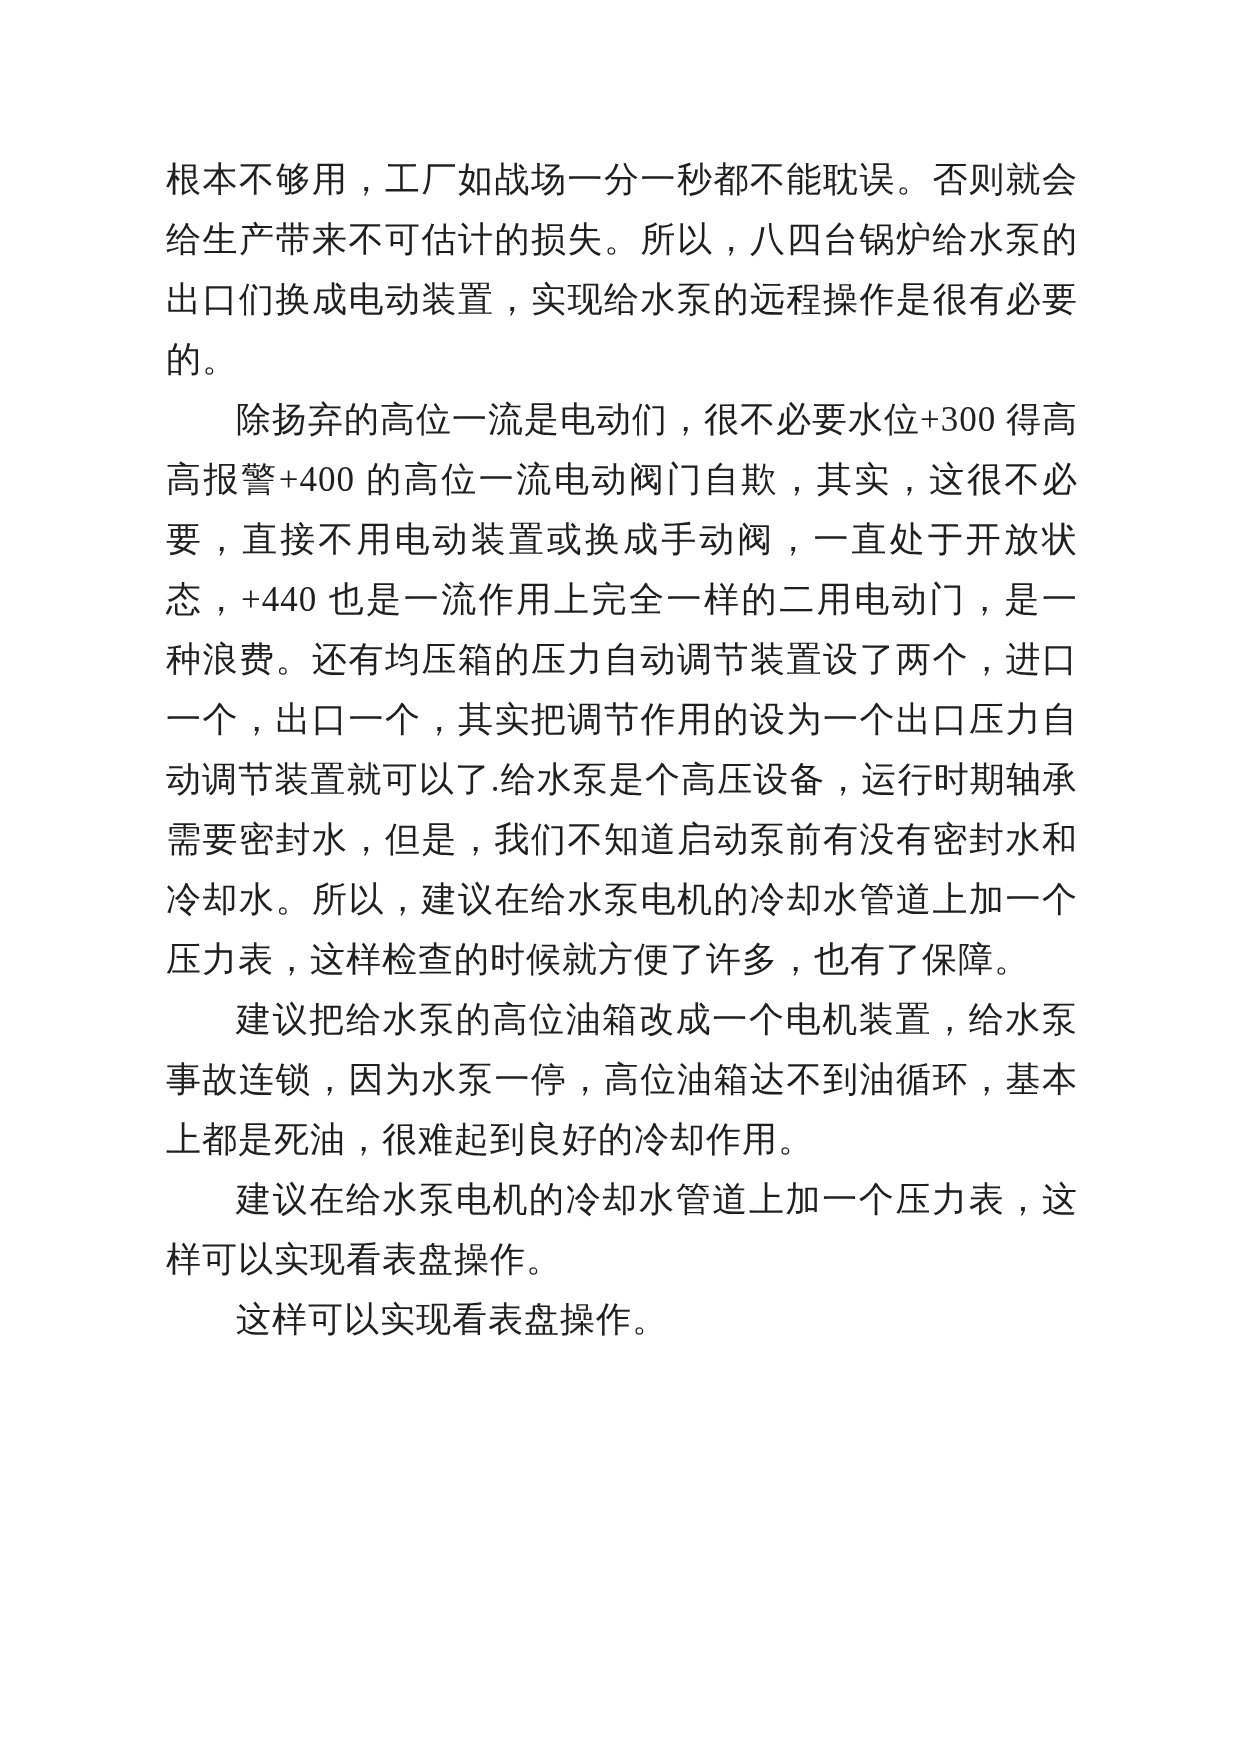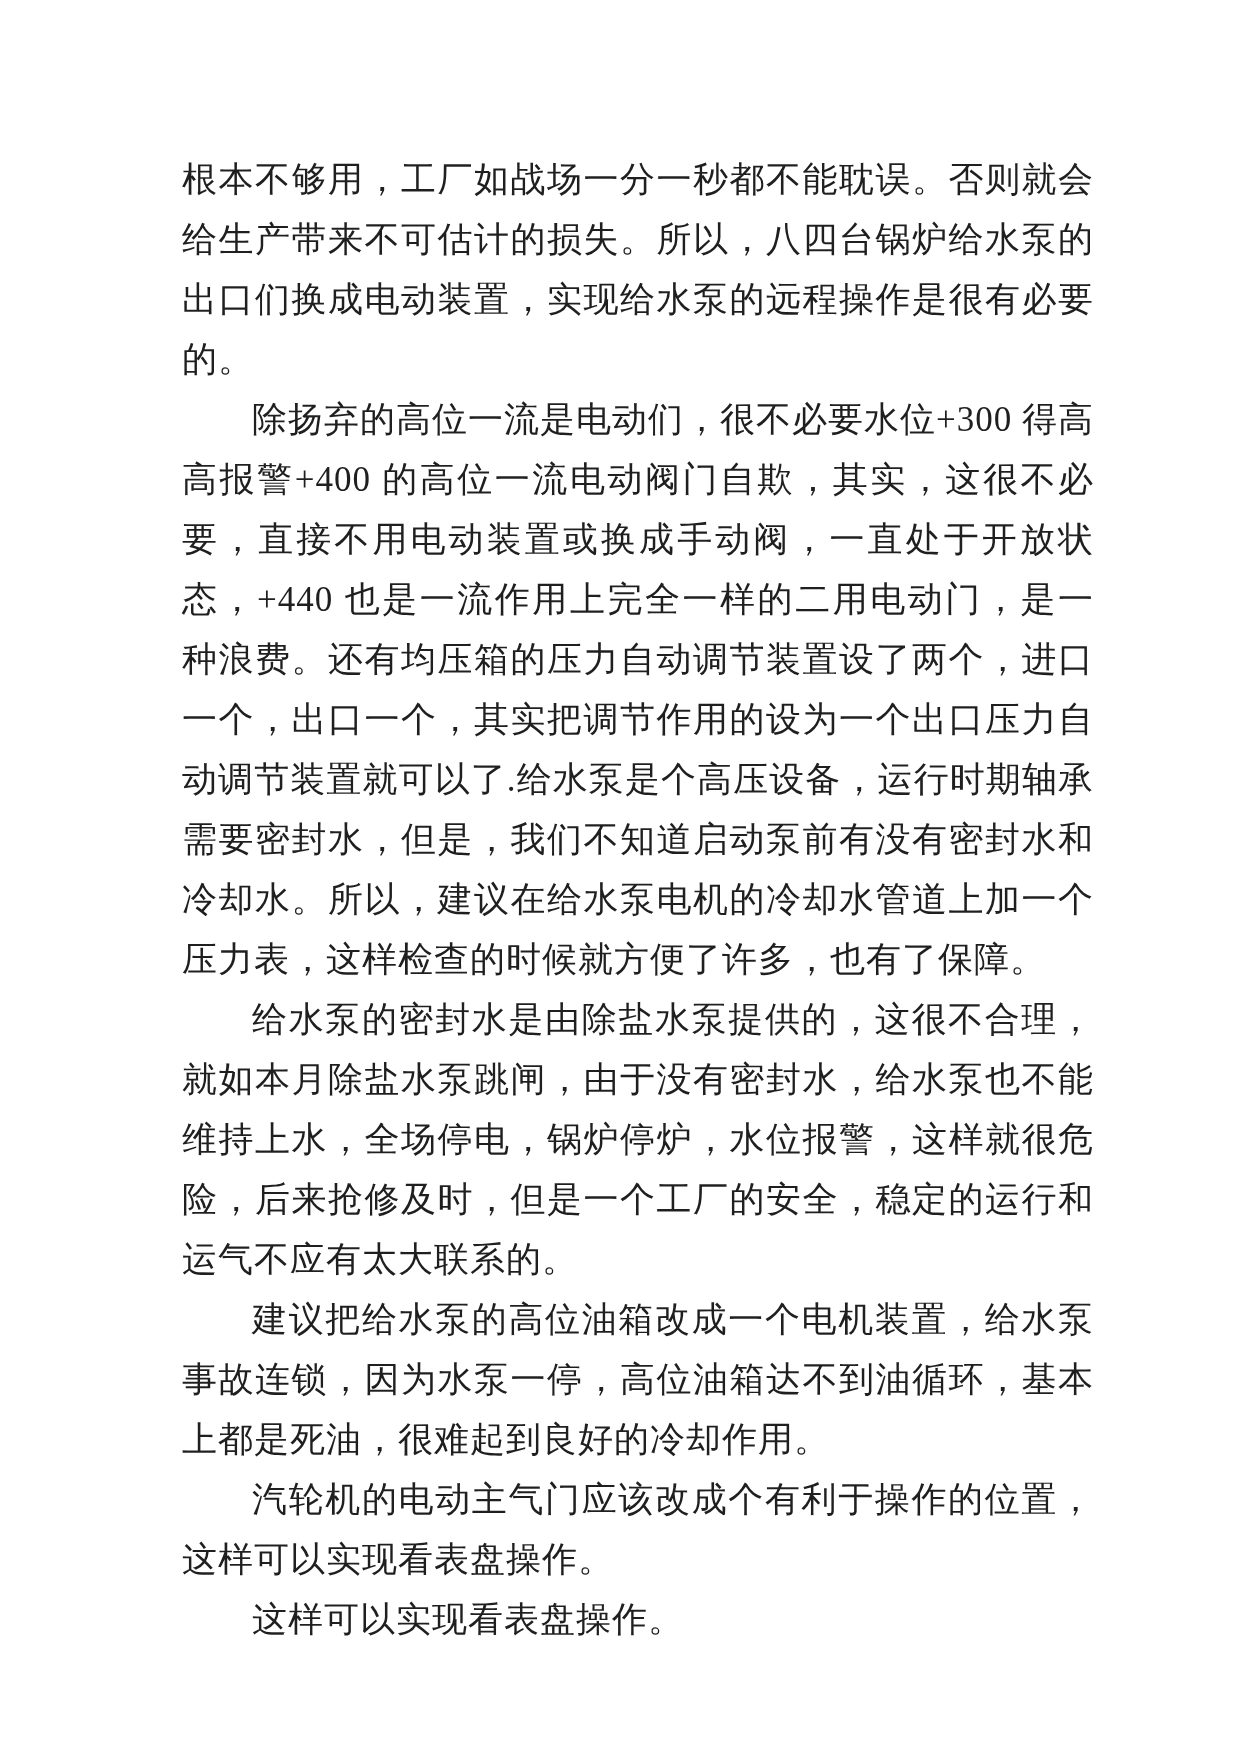--- a/index.html
+++ b/index.html
@@ -8,21 +8,21 @@
     background: #ffffff;
   }
   body {
     width: 1241px;
     height: 1754px;
     position: relative;
     overflow: hidden;
   }
   .page {
     position: absolute;
-    left: 16px;
+    left: 0;
     top: 0;
     width: 1173px;
     height: 1754px;
     background: #ffffff;
   }
   .text-block {
     position: absolute;
     left: 166px;
     top: 150px;
     width: 912px;
@@ -44,18 +44,17 @@
     text-indent: 0;
   }
 </style>
 </head>
 <body>
 
 <div class="page">
   <div class="text-block">
     <p class="para no-indent">根本不够用，工厂如战场一分一秒都不能耽误。否则就会给生产带来不可估计的损失。所以，八四台锅炉给水泵的出口们换成电动装置，实现给水泵的远程操作是很有必要的。</p>
     <p class="para">除扬弃的高位一流是电动们，很不必要水位+300 得高高报警+400 的高位一流电动阀门自欺，其实，这很不必要，直接不用电动装置或换成手动阀，一直处于开放状态，+440 也是一流作用上完全一样的二用电动门，是一种浪费。还有均压箱的压力自动调节装置设了两个，进口一个，出口一个，其实把调节作用的设为一个出口压力自动调节装置就可以了.给水泵是个高压设备，运行时期轴承需要密封水，但是，我们不知道启动泵前有没有密封水和冷却水。所以，建议在给水泵电机的冷却水管道上加一个压力表，这样检查的时候就方便了许多，也有了保障。</p>
-    <p class="para">给水泵的密封水是由除盐水泵提供的，这很不合理，就如本月除盐水泵跳闸，由于没有密封水，给水泵也不能维持上水，全场停电，锅炉停炉，水位报警，这样就很危险，后来抢修及时，但是一个工厂的安全，稳定的运行和运气不应有太大联系的。</p>
     <p class="para">建议把给水泵的高位油箱改成一个电机装置，给水泵事故连锁，因为水泵一停，高位油箱达不到油循环，基本上都是死油，很难起到良好的冷却作用。</p>
-    <p class="para">汽轮机的电动主气门应该改成个有利于操作的位置，这样可以实现看表盘操作。</p>
+    <p class="para">建议在给水泵电机的冷却水管道上加一个压力表，这样可以实现看表盘操作。</p>
     <p class="para">这样可以实现看表盘操作。</p>
   </div>
 </div>
 
 </body></html>

